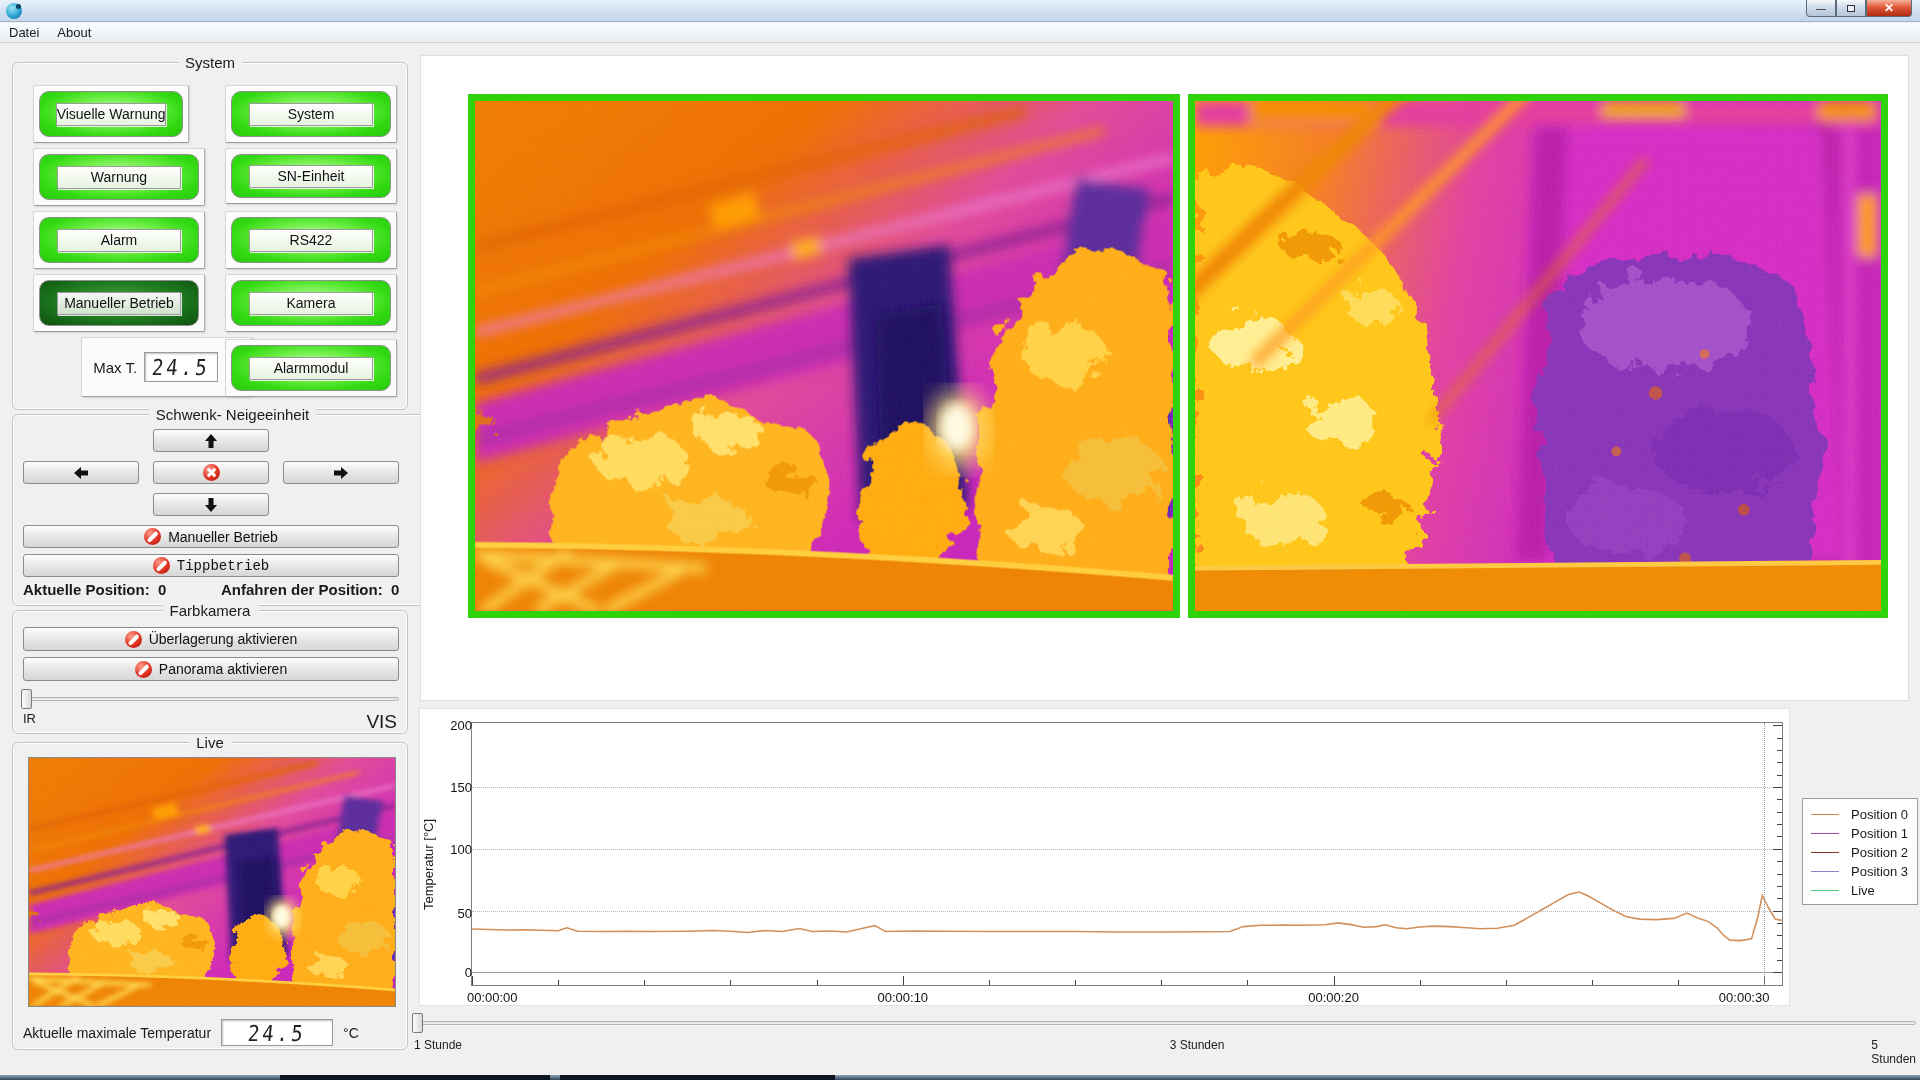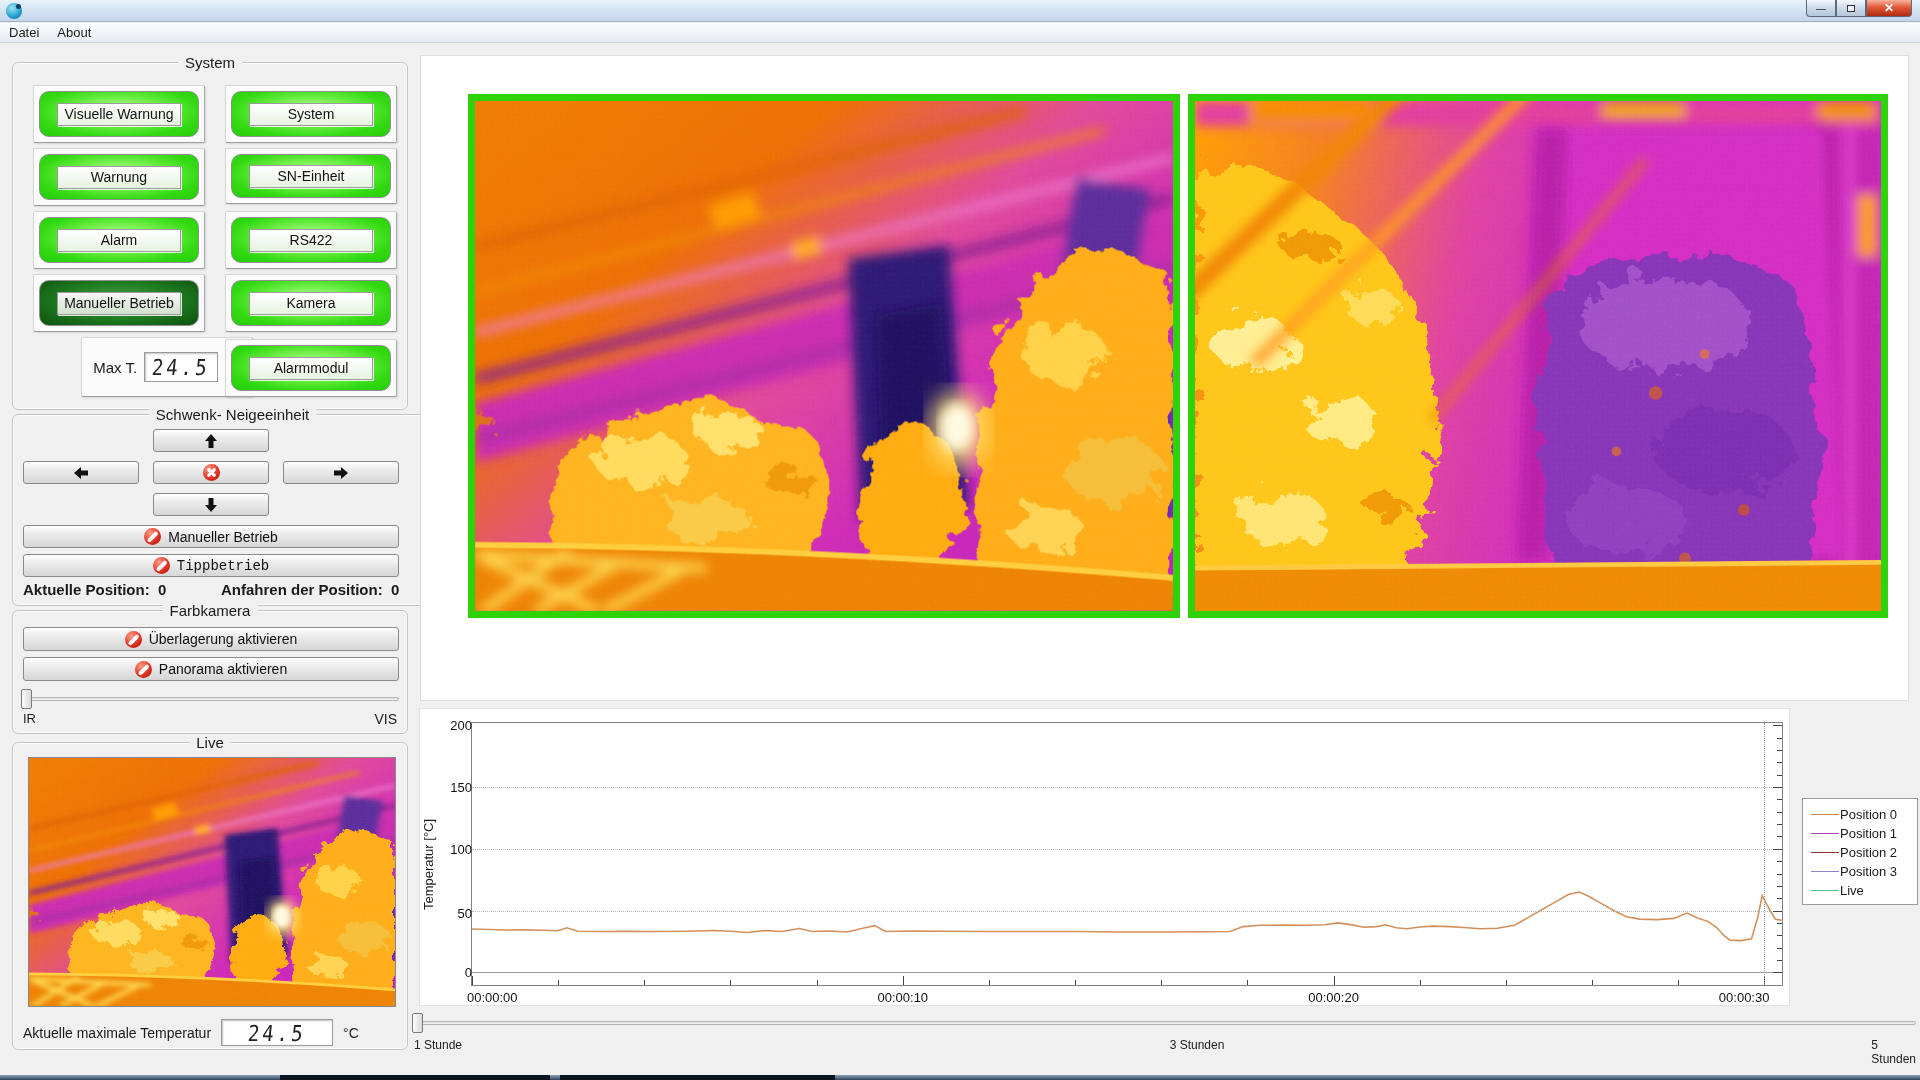--- a/index.html
+++ b/index.html
@@ -94,21 +94,21 @@
     font-size:13px; color:#111; white-space:nowrap; }
   .xtick-label { position:absolute; top:100%; margin-top:5px; font-size:13px; color:#111;
     white-space:nowrap; }
   .xtick-mark { position:absolute; bottom:0; width:0; border-left:1px solid #444; }
   .rtick-mark { position:absolute; right:0; height:0; border-top:1px solid #444; }
   .crosshair { position:absolute; top:0; bottom:0; width:0; border-left:1px dotted #8899aa; }
   #ylabel { position:absolute; left:-37px; top:50%; transform:rotate(-90deg) translateX(0);
     transform-origin:center; font-size:13px; white-space:nowrap; }
   #legend { position:absolute; left:1802px; top:798px; width:116px; background:#fff;
     border:1px solid #9a9a9a; padding:6px 0 4px 0; }
-  .legend-row { display:flex; align-items:center; gap:1px; padding:1px 8px; height:19px; }
+  .legend-row { display:flex; align-items:center; gap:12px; padding:1px 8px; height:19px; }
   .legend-swatch { width:28px; height:0; border-top:1.6px solid #000; flex:0 0 auto; }
   .legend-label { font-size:13px; }
 
   
   .tl-label { position:absolute; font-size:12px; color:#222; }
 
   #taskbar-strip { position:absolute; left:0; bottom:0; width:1920px; height:5px;
     background:linear-gradient(#8fa3b8,#2e4358); }
   #taskbar-strip i { position:absolute; top:0; height:100%; background:#0d1620; }
   .pos-label { position:absolute; font-size:15px; font-weight:bold; white-space:nowrap; }
@@ -265,21 +265,21 @@
   </div>
 </div>
 <div id="menubar">
   <span class="menu-item">Datei</span>
   <span class="menu-item">About</span>
 </div>
 
 <div class="groupbox" style="left:12px; top:62px; width:396px; height:348px;">
   <span class="gb-title">System</span>
 
-  <div class="card" style="left:20px; top:22px;  width:172px; height:58px;">
+  <div class="card" style="left:20px; top:22px;  width:156px; height:58px;">
     <div class="green-btn">
       <span class="lbl">Visuelle Warnung</span>
       </div>
     </div>
   <div class="card" style="left:20px; top:85px;  width:172px; height:58px;">
     <div class="green-btn">
       <span class="lbl">Warnung</span>
       </div>
     </div>
   <div class="card" style="left:20px; top:148px; width:172px; height:58px;">
@@ -379,21 +379,21 @@
     <span class="no-icon"></span>
     <span>Überlagerung aktivieren</span>
     </div>
   <div class="gbtn" style="left:10px; top:46px; width:376px; height:24px;">
     <span class="no-icon"></span>
     <span>Panorama aktivieren</span>
     </div>
   <div class="slider-track" style="left:8px; right:8px; top:86px;"></div>
   <div class="slider-handle" style="left:8px; top:78px;"></div>
   <span style="position:absolute; left:10px; top:100px; font-size:13px;">IR</span>
-  <span style="position:absolute; right:10px; top:100px; font-size:14px;">VIS</span>
+  <span style="position:absolute; right:10px; top:100px; font-size:19px;">VIS</span>
 </div>
 
 <div class="groupbox" style="left:12px; top:742px; width:396px; height:308px;">
   <span class="gb-title">Live</span>
   <div style="position:absolute; left:15px; top:14px; width:368px; height:250px; border:1px solid #888;">
     <svg viewBox="0 0 710 524" preserveAspectRatio="none" style="display:block;width:100%;height:100%;">
       <use href="#scene-left"></use>
       </svg>
   </div>
   <div style="position:absolute; left:10px; top:276px; width:376px; display:flex; align-items:center; gap:10px;">

